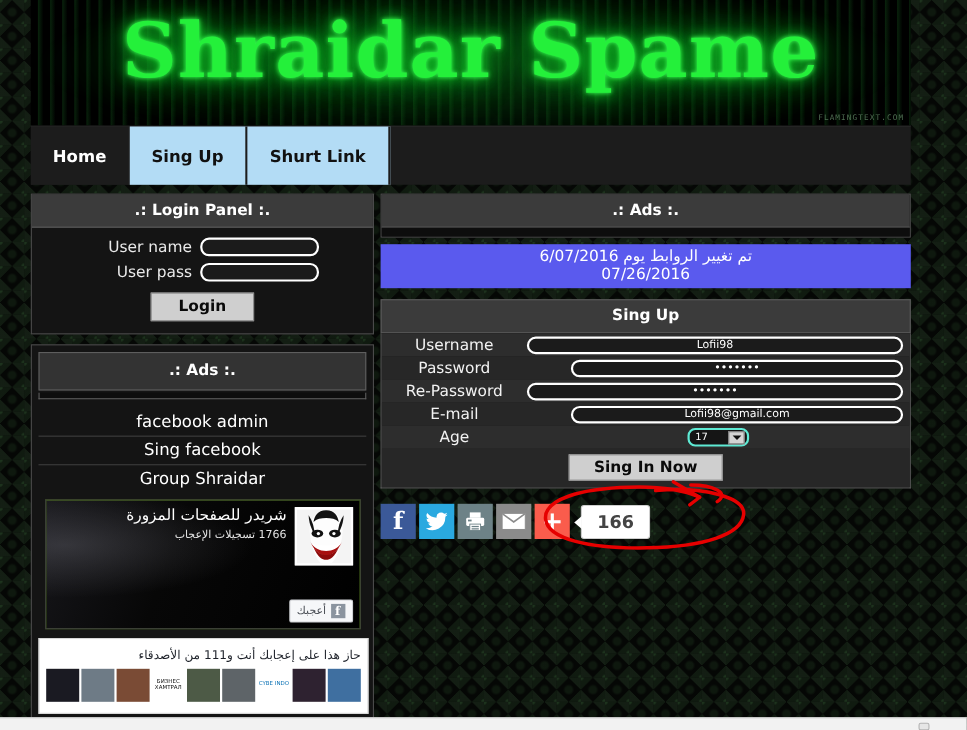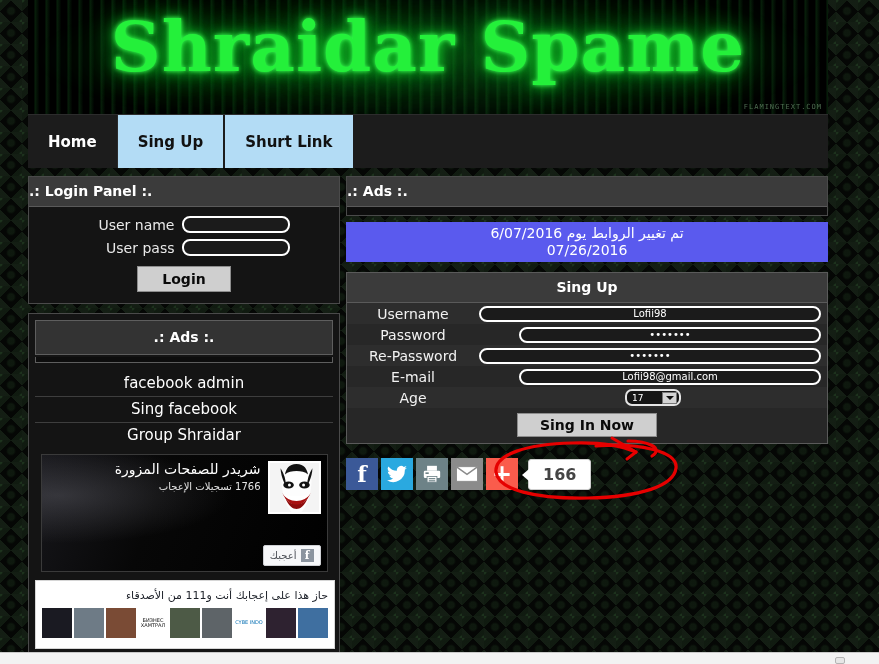--- a/index.html
+++ b/index.html
@@ -100,21 +100,21 @@
 
   
   .box {
     background: #141414;
     border: 1px solid #4a4a4a;
     margin-bottom: 9px;
   }
   .box-head {
     background: #3b3b3b;
     border-bottom: 1px solid #5a5a5a;
-    text-align: left;
+    text-align: center;
     color: #ffffff;
     font-size: 14px;
     font-weight: bold;
     padding: 6px 0 7px;
     font-family: "DejaVu Sans", sans-serif;
   }
   .box-body { padding: 9px 8px 11px; }
 
   
   .login-row {
@@ -293,21 +293,21 @@
     width: 132px;
     text-align: center;
     color: #f2f2f2;
     font-size: 14px;
     font-family: "DejaVu Sans", sans-serif;
   }
   .su-row .v { flex: 1; display: flex; align-items: center; padding-right: 6px; }
   .su-row .v input.rnd { width: 100%; height: 16px; }
   .sel {
     background: #151515;
-    border: 2px solid #e5e5e5;
+    border: 2px solid #5eead4;
     border-radius: 7px;
     height: 17px;
     display: inline-flex; align-items: center;
     color: #fff; font-size: 9px;
     padding-left: 5px;
     cursor: pointer;
     font-family: "DejaVu Sans", sans-serif;
   }
   .sel.age { width: 56px; margin: 0 auto; justify-content: flex-start; }
   .sel.country { width: 190px; margin: 0 auto; }

